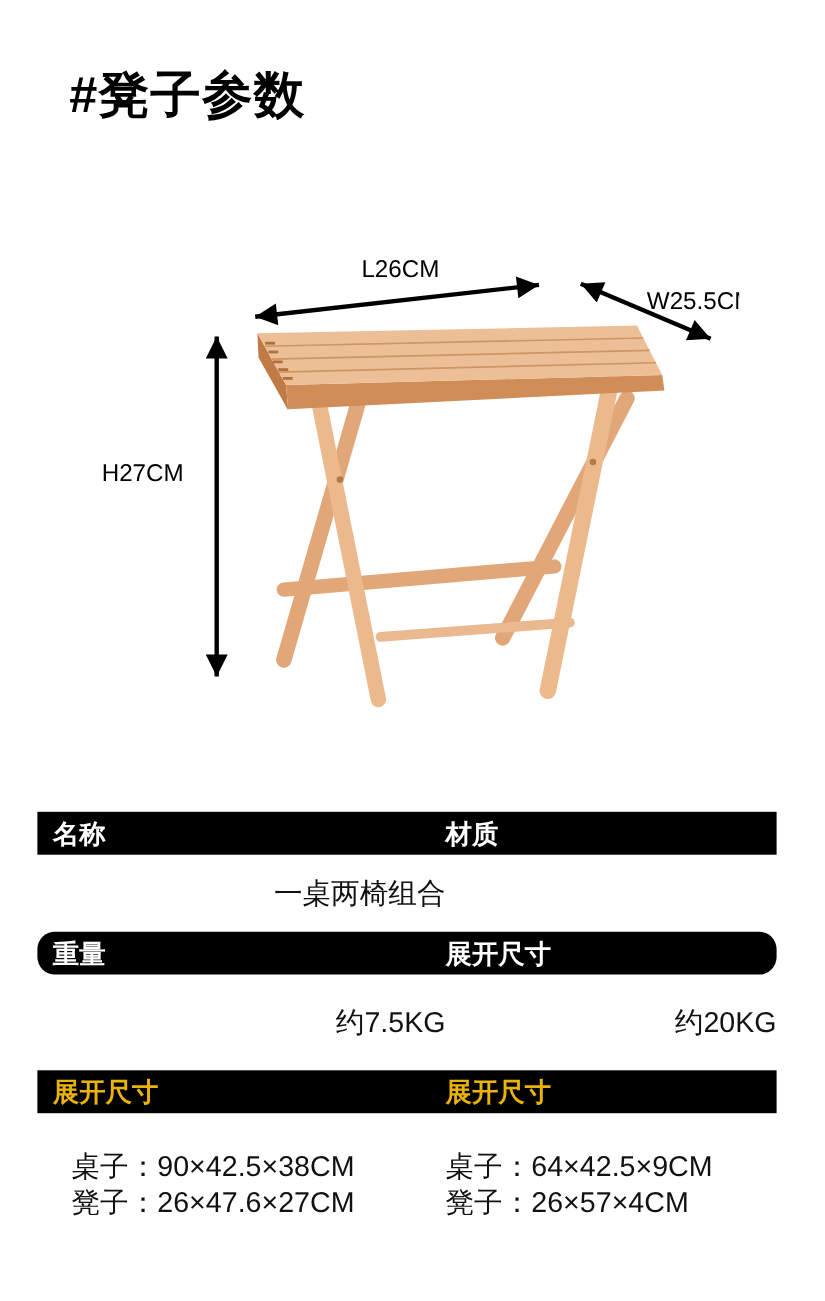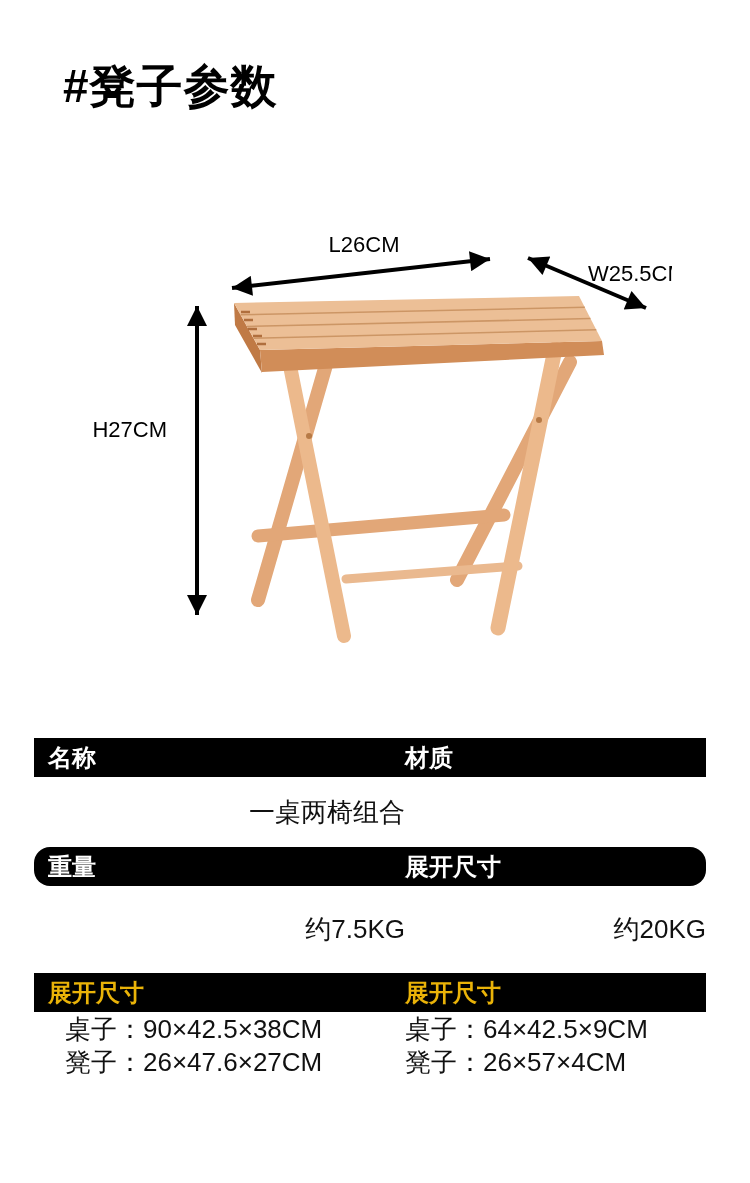--- a/index.html
+++ b/index.html
@@ -15,21 +15,21 @@
   .dim-label { font-size:22px; fill:#000; font-weight:400; }
 
   .spec { position:absolute; left:34px; top:738px; width:672px; color:#111; }
   .spec-header { height:39px; display:grid; grid-template-columns:371px 1fr;
                  align-items:center; font-size:24px; font-weight:700; }
   .spec-header .cell-left { padding-left:14px; }
   .spec-values { display:grid; grid-template-columns:371px 1fr; font-size:26px; }
   .spec-values .cell-left { padding-left:31px; }
   .values-single { height:70px; align-items:center;text-align:right; }
   .values-single.v2 { height:87px; }
-  .values-multi { padding-top:1px; padding-bottom:18px; line-height:33px; }
+  .values-multi { padding-top:32px; padding-bottom:18px; line-height:33px; }
   .values-multi div { white-space:nowrap; }
 </style>
 </head>
 <body>
 
 <div class="page" style="background: rgb(255, 255, 255);">
 
   <div class="title">#凳子参数</div>
 
   <div class="figure">

